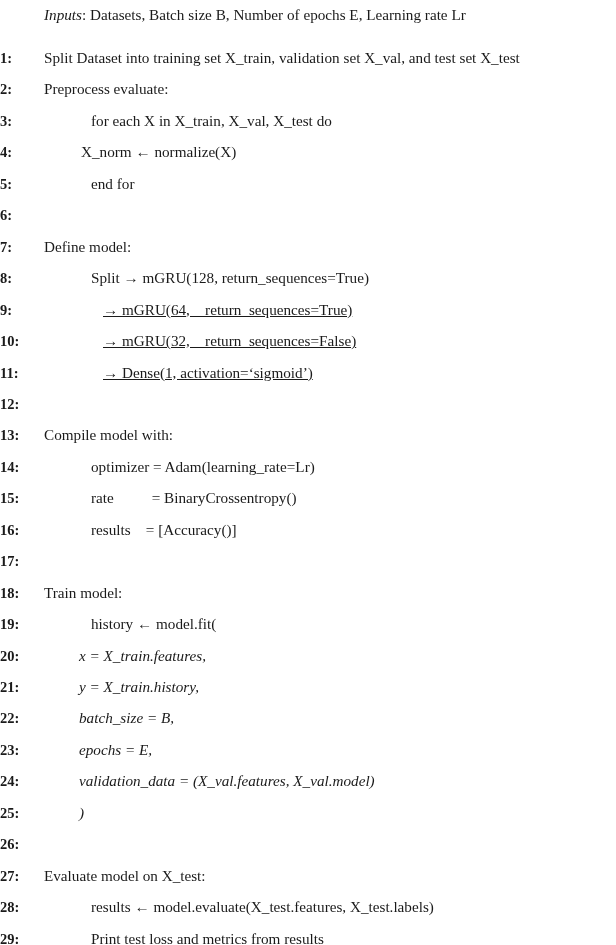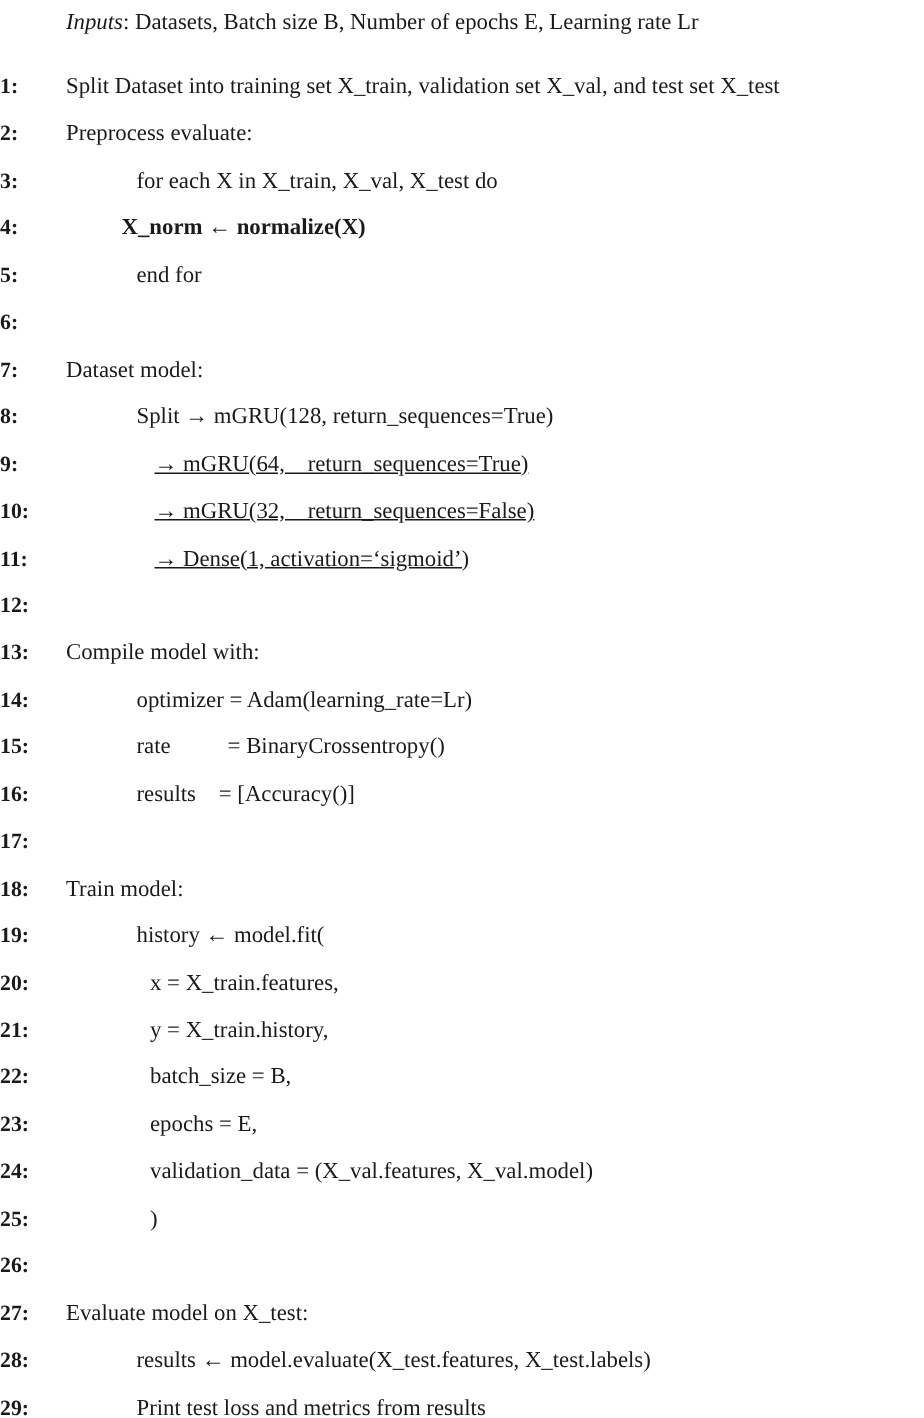--- a/index.html
+++ b/index.html
@@ -14,39 +14,39 @@
   .inputs .lbl { font-style: italic; }
   .row {
     position: absolute; left: 0; height: 24px; line-height: 24px; white-space: pre;
   }
   .num {
     position: absolute; left: 0; top: 0; font-weight: bold; font-size: 14.5px;
   }
   .code { position: absolute; top: 0; white-space: pre; }
   .i0 { left: 44px; }
   .i1 { left: 67px; margin-left: 24px; }
-  .i2 { left: 81px; font-weight: bold; }
+  .i2 { left: 81px; }
   .i3 { left: 103px; text-decoration: underline; }
-  .i4 { left: 100px; }
+  .i4 { left: 79px; font-style: italic; }
 </style>
 </head>
 <body>
 
 <div class="inputs">
   <span class="lbl">Inputs</span><span>: Datasets, Batch size B, Number of epochs E, Learning rate Lr</span>
 </div>
 
 <div id="lines">
     <div class="row" style="top: 46px;"><span class="num">1:</span><span class="code i0">Split Dataset into training set X_train, validation set X_val, and test set X_test</span></div>
     <div class="row" style="top: 77.45px;"><span class="num">2:</span><span class="code i0">Preprocess evaluate:</span></div>
     <div class="row" style="top: 108.9px;"><span class="num">3:</span><span class="code i1">for each X in X_train, X_val, X_test do</span></div>
     <div class="row" style="top: 140.35px;"><span class="num">4:</span><span class="code i2">X_norm ← normalize(X)</span></div>
     <div class="row" style="top: 171.8px;"><span class="num">5:</span><span class="code i1">end for</span></div>
     <div class="row" style="top: 203.25px;"><span class="num">6:</span><span class="code i0"></span></div>
-    <div class="row" style="top: 234.7px;"><span class="num">7:</span><span class="code i0">Dataset model:</span></div>
+    <div class="row" style="top: 234.7px;"><span class="num">7:</span><span class="code i0">Define model:</span></div>
     <div class="row" style="top: 266.15px;"><span class="num">8:</span><span class="code i1">Split → mGRU(128, return_sequences=True)</span></div>
     <div class="row" style="top: 297.6px;"><span class="num">9:</span><span class="code i3">→ mGRU(64,    return_sequences=True)</span></div>
     <div class="row" style="top: 329.05px;"><span class="num">10:</span><span class="code i3">→ mGRU(32,    return_sequences=False)</span></div>
     <div class="row" style="top: 360.5px;"><span class="num">11:</span><span class="code i3">→ Dense(1, activation=‘sigmoid’)</span></div>
     <div class="row" style="top: 391.95px;"><span class="num">12:</span><span class="code i0"></span></div>
     <div class="row" style="top: 423.4px;"><span class="num">13:</span><span class="code i0">Compile model with:</span></div>
     <div class="row" style="top: 454.85px;"><span class="num">14:</span><span class="code i1">optimizer = Adam(learning_rate=Lr)</span></div>
     <div class="row" style="top: 486.3px;"><span class="num">15:</span><span class="code i1">rate          = BinaryCrossentropy()</span></div>
     <div class="row" style="top: 517.75px;"><span class="num">16:</span><span class="code i1">results    = [Accuracy()]</span></div>
     <div class="row" style="top: 549.2px;"><span class="num">17:</span><span class="code i0"></span></div>

